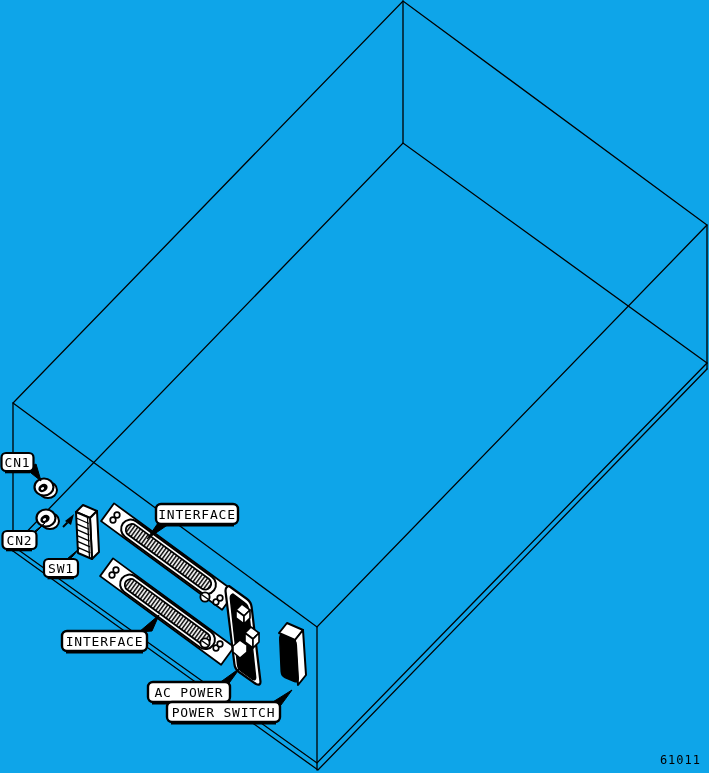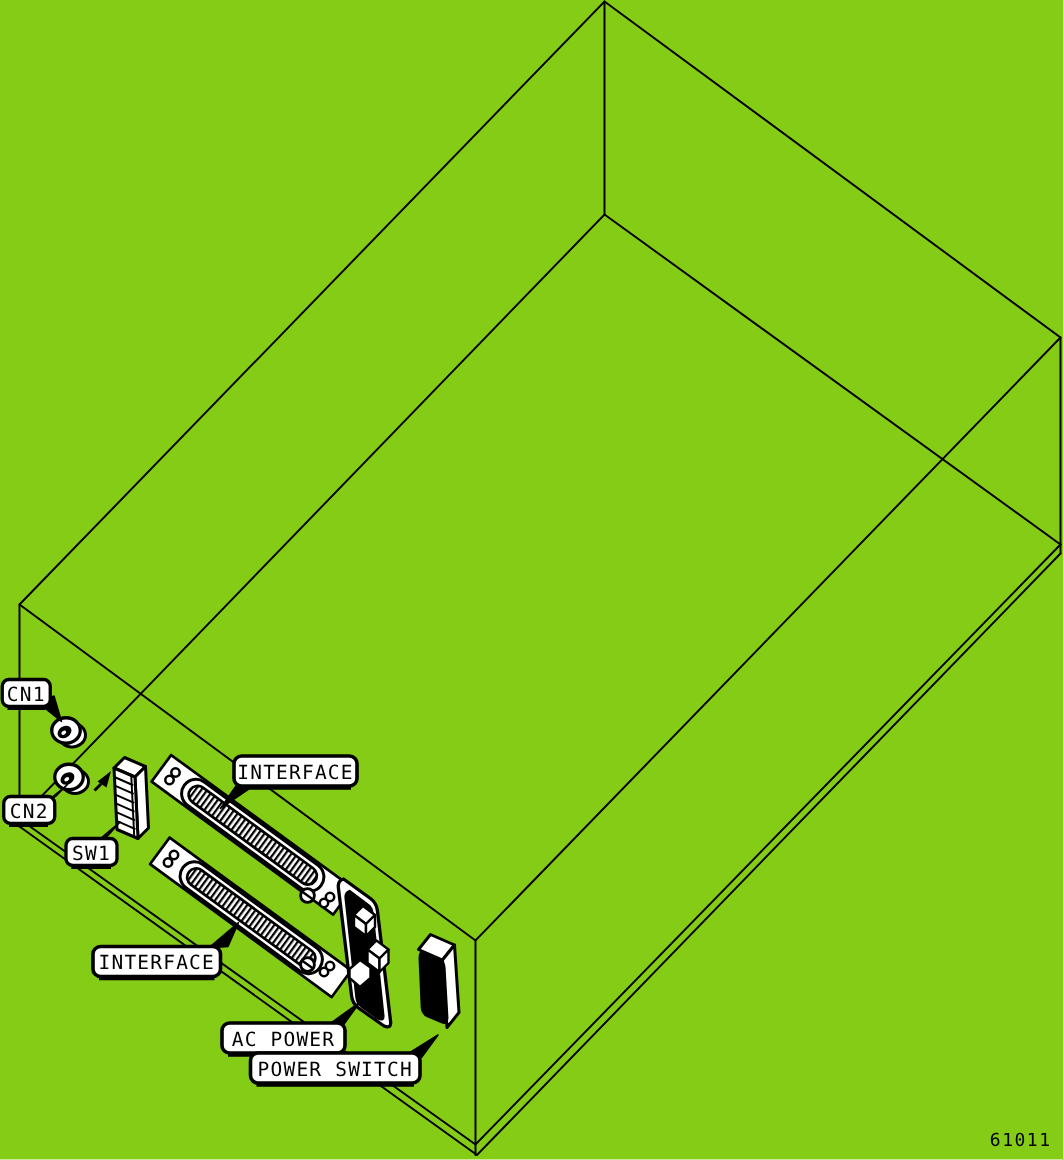--- a/index.html
+++ b/index.html
@@ -1,19 +1,19 @@
 <!DOCTYPE html>
 <html><head>
 <meta charset="utf-8">
 <style>
   html,body{margin:0;padding:0;background:#fff;}
   .stage{
     position:relative;
     width:709px;height:773px;
-    background:#84cc16;
+    background:#0ea5e9;
     font-family:"DejaVu Sans Mono","Liberation Mono",monospace;
     overflow:hidden;
   }
   svg{display:block;}
   text{
     font-family:"DejaVu Sans Mono","Liberation Mono",monospace;
     fill:#000;
   }
   .callout-text{font-size:13px;letter-spacing:0.8px;}
   .fig-num{font-size:12px;letter-spacing:1px;}

